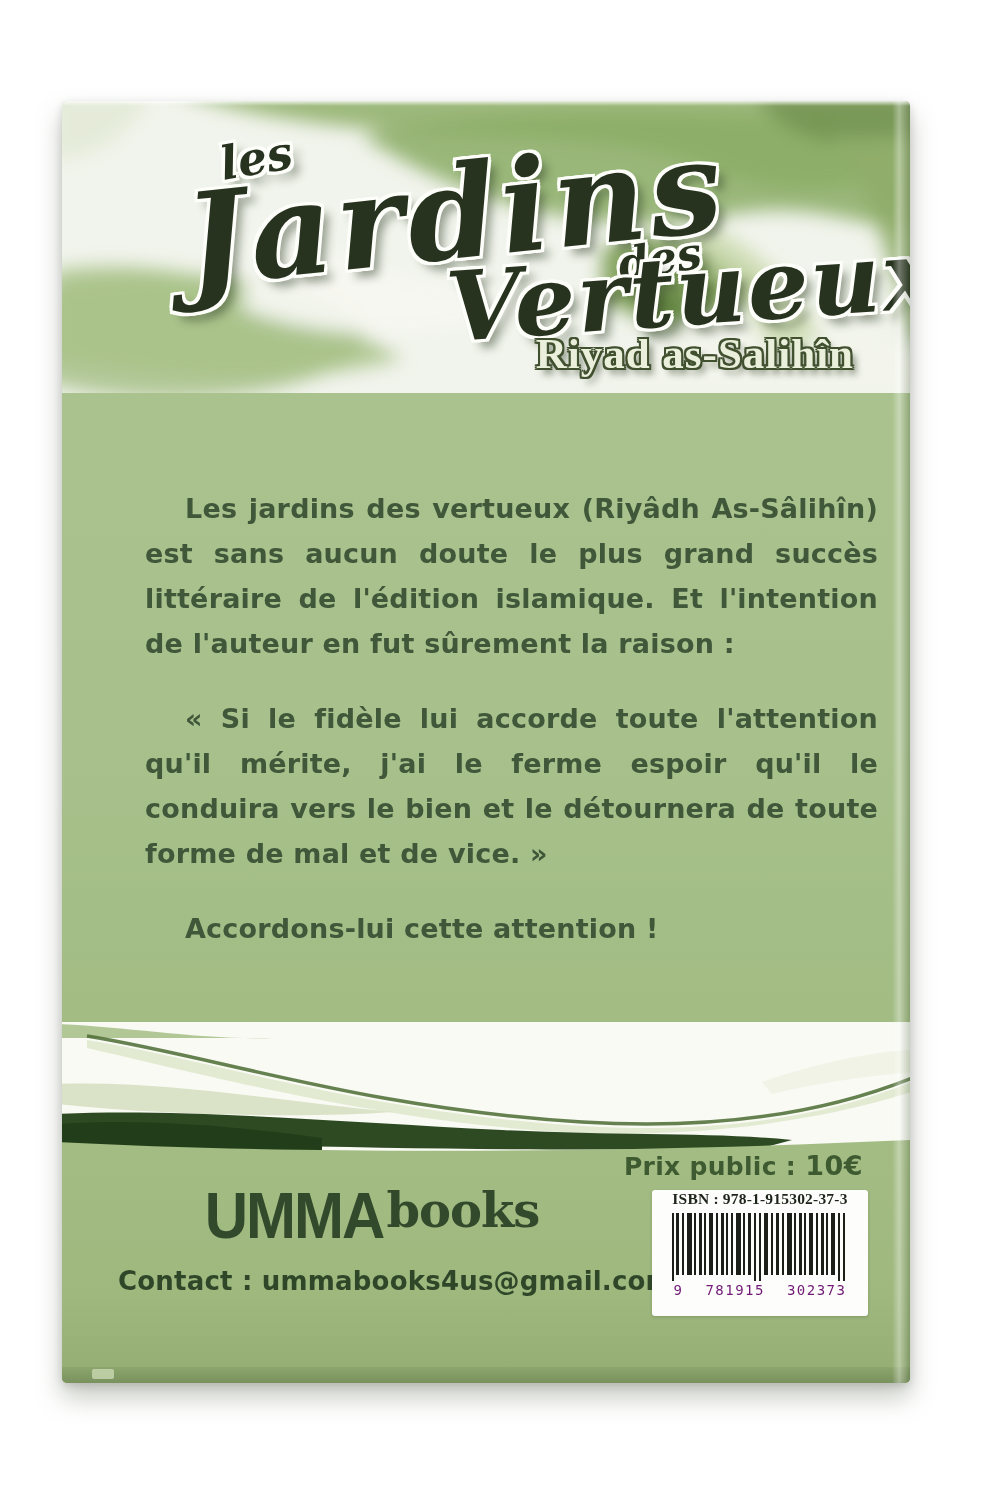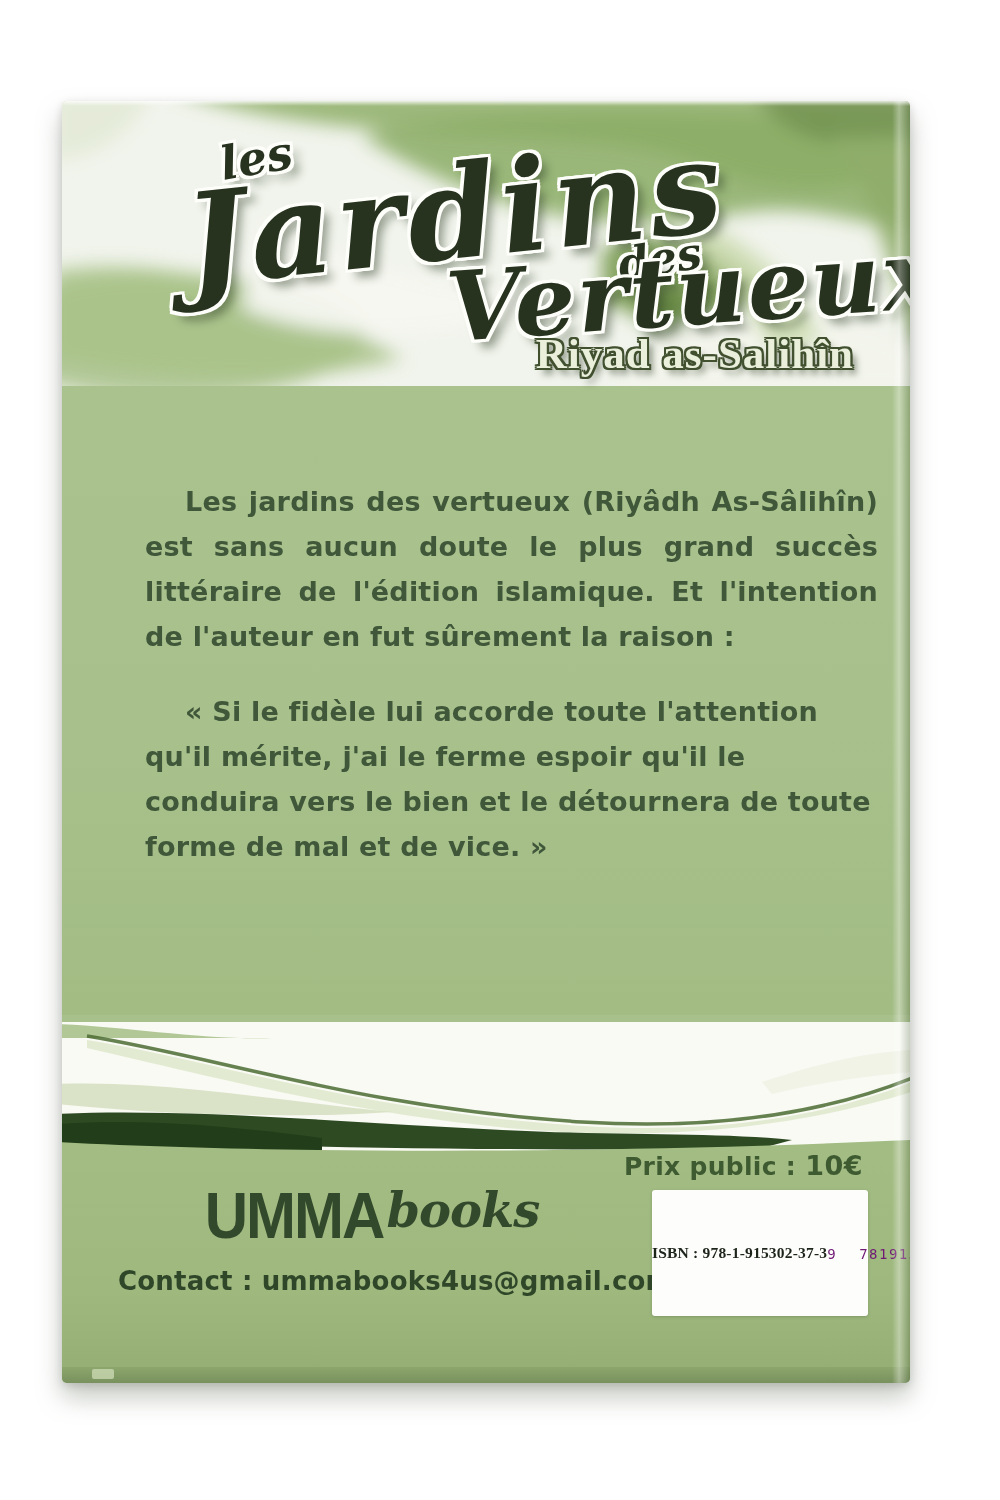--- a/index.html
+++ b/index.html
@@ -43,21 +43,21 @@
     position: absolute; right: 56px; top: 228px; z-index: 11;
     font-family: "Liberation Serif", serif; font-weight: bold; font-size: 43px; letter-spacing: 1px;
     color: #e9efdb; white-space: nowrap;
     text-shadow: -2px -2px 0 #41502f, 2px -2px 0 #41502f, -2px 2px 0 #41502f, 2px 2px 0 #41502f,
                  0 -2px 0 #41502f, 0 2px 0 #41502f, -2px 0 0 #41502f, 2px 0 0 #41502f,
                  5px 6px 7px rgba(35,50,25,0.55);
   }
 
   
   .body-green {
-    position: absolute; left: 0; top: 285px; width: 916px; height: 629px;
+    position: absolute; left: 0; top: 292px; width: 916px; height: 629px;
     background: linear-gradient(to bottom, #aac38e 0%, #a8c18c 55%, #a2bc84 100%);
   }
   .blurb { position: absolute; left: 83px; top: 93px; width: 733px; color: #40573a; }
   .blurb p {
     font-size: 27px; font-weight: bold; line-height: 45px; text-align: justify;
     text-indent: 40px; margin-bottom: 30px; letter-spacing: 0.2px;
   }
   .blurb p:last-child { text-align: left; }
 
   
@@ -78,42 +78,42 @@
     background: #c9d8b2; border-radius: 2px; opacity: 0.8;
   }
 
   .price-line { position: absolute; right: 47px; top: 1049px; z-index: 20; color: #3e5a31; white-space: nowrap; }
   .price-label { font-size: 25px; font-weight: bold; letter-spacing: 0.3px; }
   .price-value { font-size: 27px; font-weight: bold; margin-left: 9px; letter-spacing: 0.5px; }
 
   .barcode-box {
     position: absolute; left: 590px; top: 1089px; width: 216px; height: 126px; z-index: 20;
     background: #fdfdfb; border-radius: 3px; box-shadow: 0 1px 3px rgba(50,70,40,0.25);
-    display: flex; flex-direction: row; align-items: center; 
+    display: flex; flex-direction: column; align-items: center; 
   }
   .isbn-text {
     font-family: "Liberation Serif", serif; font-weight: bold; font-size: 15.5px; color: #1d241a;
     letter-spacing: 0.2px; white-space: nowrap;
   }
   .barcode-bars { margin-top: 5px; width: 180px; height: 68px; }
   .barcode-digits {
     margin-top: 1px; font-family: "DejaVu Sans Mono", monospace; font-size: 14px; color: #701a75;
     word-spacing: 12px; letter-spacing: 1.5px; white-space: nowrap;
   }
 
   .publisher-logo {
     position: absolute; left: 90px; top: 1085px; width: 440px; z-index: 20;
     display: flex; align-items: flex-start; justify-content: center; color: #33492c;
   }
   .logo-umma {
     font-family: "Liberation Sans", sans-serif; font-weight: bold; font-size: 60px;
     letter-spacing: -2px; transform: scaleY(1.08); line-height: 1;
   }
   .logo-books {
-    font-family: "DejaVu Serif", serif; font-style: italic; font-weight: bold; font-size: 48px;
+    font-family: "DejaVu Serif", serif; font-weight: bold; font-size: 48px;
     line-height: 1; margin-left: 3px; letter-spacing: -1px;
   }
   .contact-line {
     position: absolute; left: 56px; top: 1165px; width: 520px; z-index: 20; text-align: center;
     font-size: 26px; font-weight: bold; color: #2f4629; letter-spacing: 0.2px; white-space: nowrap;
   }
 </style>
 </head>
 <body>
 
@@ -149,20 +149,21 @@
         <div class="script-word w-des">des</div>
         <div class="script-word w-vertueux">Vertueux</div>
         <div class="subtitle">Riyad as-Salihîn</div>
       </div>
     </div>
 
     <div class="body-green">
       <div class="blurb">
         <p>Les jardins des vertueux (Riyâdh As-Sâlihîn) est sans aucun doute le plus grand succès littéraire de l'édition islamique. Et l'intention de l'auteur en fut sûrement la raison :</p>
         <p>« Si le fidèle lui accorde toute l'attention qu'il mérite, j'ai le ferme espoir qu'il le conduira vers le bien et le détournera de toute forme de mal et de vice. »</p>
+        <p>Accordons-lui cette attention !</p>
       </div>
     </div>
 
     <div class="marble-band">
       <svg viewBox="0 0 848 134" preserveAspectRatio="none">
         <rect width="848" height="134" fill="#f8faf3"></rect>
         <path d="M-5,2 C60,4 140,18 210,16 L-5,16 Z" fill="#a8c18c" opacity="0.9"></path>
         <path d="M25,14 C160,36 300,86 520,100 C650,108 760,92 850,56" fill="none" stroke="#4c6b33" stroke-width="3.5" opacity="0.85"></path>
         <path d="M25,18 C160,40 300,90 520,104 C650,112 760,96 850,60 L850,70 C740,104 620,116 500,110 C320,100 140,52 25,26 Z" fill="#dce6c8" opacity="0.8"></path>
         <path d="M-5,62 C100,58 210,78 330,90 C250,96 110,94 -5,82 Z" fill="#cdd9b4" opacity="0.7"></path>

